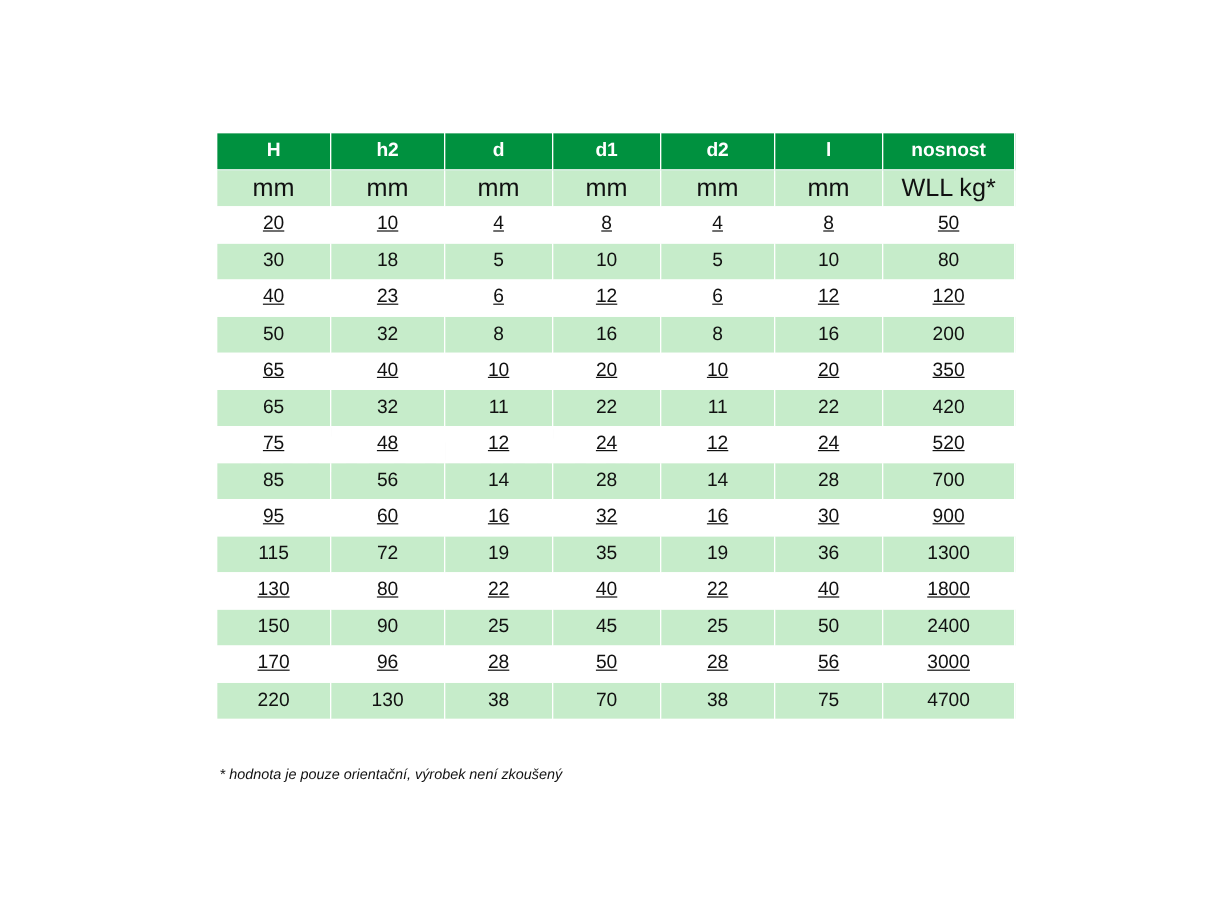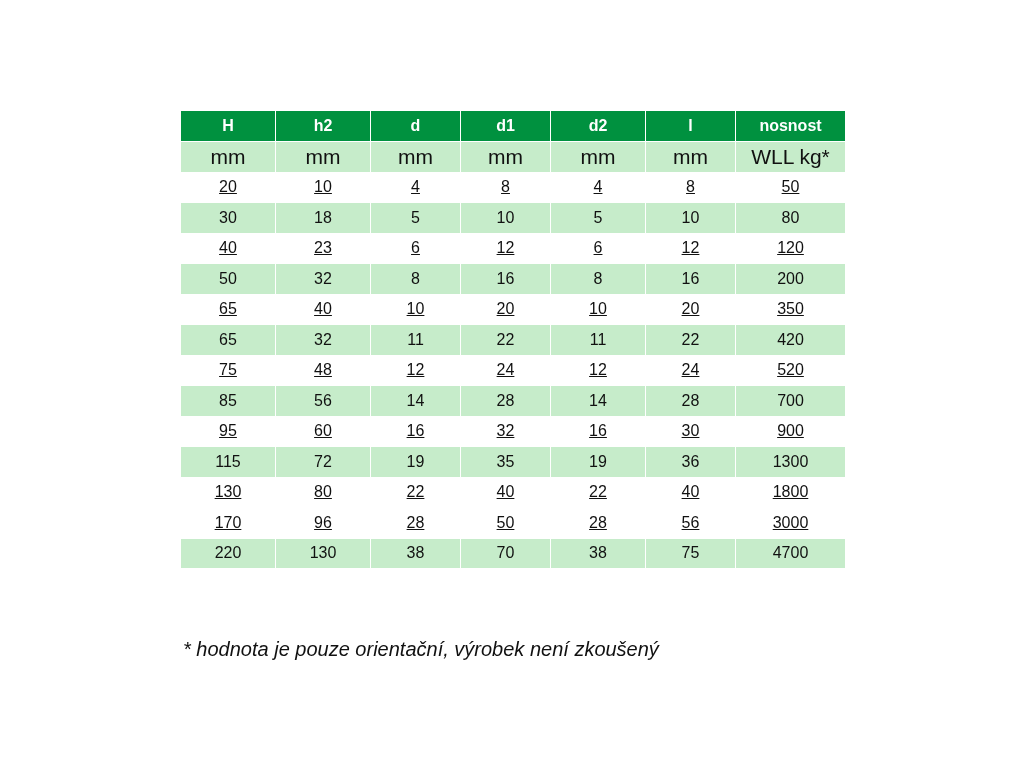--- a/index.html
+++ b/index.html
@@ -92,21 +92,21 @@
     font-size: 21px;
   }
 
   tr.odd td { background: #ffffff; text-decoration: underline; }
   tr.even td { background: #c6ecca; }
 
   .note {
     position: absolute;
     left: 183px;
     top: 638px;
-    font-size: 20px;
+    font-size: 12px;
     font-style: italic;
     color: #111111;
     z-index: 2;
     white-space: nowrap;
   }
 </style>
 </head>
 <body>
 
 <div id="sheet">
@@ -238,20 +238,29 @@
         </tr>
         <tr class="odd">
           <td>130</td>
           <td>80</td>
           <td>22</td>
           <td>40</td>
           <td>22</td>
           <td>40</td>
           <td>1800</td>
         </tr>
+        <tr class="even">
+          <td>150</td>
+          <td>90</td>
+          <td>25</td>
+          <td>45</td>
+          <td>25</td>
+          <td>50</td>
+          <td>2400</td>
+        </tr>
         <tr class="odd">
           <td>170</td>
           <td>96</td>
           <td>28</td>
           <td>50</td>
           <td>28</td>
           <td>56</td>
           <td>3000</td>
         </tr>
         <tr class="even">

